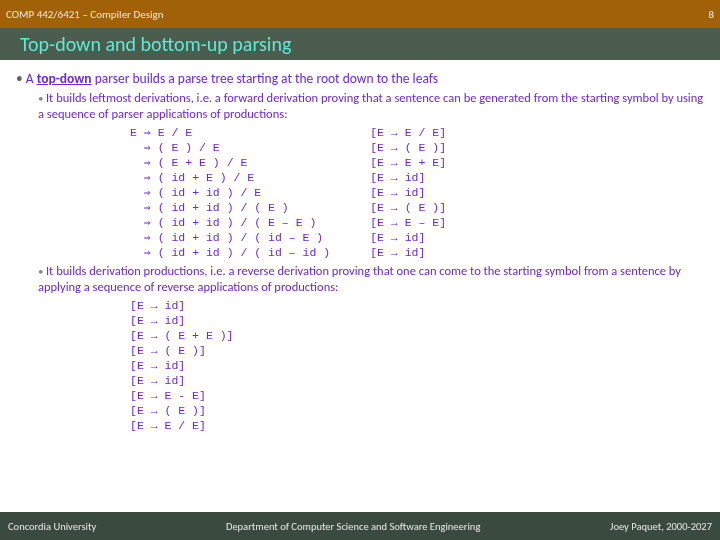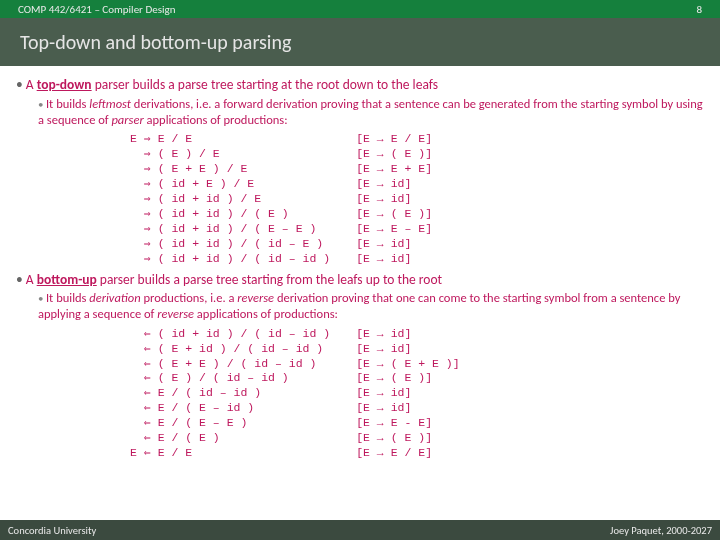--- a/index.html
+++ b/index.html
@@ -1,28 +1,28 @@
 <!DOCTYPE html>
 <html><head>
 <meta charset="utf-8">
 <style>
 *{margin:0;padding:0;box-sizing:border-box}
 body{width:720px;height:540px;font-family:Calibri,Arial,sans-serif;background:#fff;position:relative;overflow:hidden}
-.hdr{background:#15803d;color:#e8e8e8;height:18px;display:flex;justify-content:space-between;align-items:center;padding:0 18px;font-size:11px}
-.ttlbar{background:#4a5d4e;color:#e5e5e5;padding:12px 20px;font-size:20px;font-weight:300}
-.ct{padding:6px 10px 0 10px;font-size:13.5px;color:#be185d;line-height:1.3}
+.hdr{background:#a16207;color:#e8e8e8;height:28px;display:flex;justify-content:space-between;align-items:center;padding:0 6px;font-size:11px}
+.ttlbar{background:#4a5d4e;color:#5eead4;padding:4px 20px;font-size:20px;font-weight:300}
+.ct{padding:6px 10px 0 10px;font-size:13.5px;color:#6d28d9;line-height:1.3}
 .b1{margin:4px 0 2px 6px}
 .b1::before{content:"• ";color:#666}
 .b2{margin:2px 0 4px 28px;font-size:12.5px}
 .b2::before{content:"• ";color:#888;font-size:11px}
 .ud{text-decoration:underline;font-weight:bold}
-.it{font-style:italic}
-.derivblk{display:flex;gap:26px;margin-left:120px;margin-top:2px;font-family:'Courier New',monospace;font-size:11.5px}
+.it{}
+.derivblk{display:flex;gap:40px;margin-left:120px;margin-top:2px;font-family:'Courier New',monospace;font-size:11.5px}
 .col{white-space:pre}
-.ftr{position:absolute;bottom:0;left:0;right:0;background:#3b4a3f;color:#e8e8e8;height:20px;display:flex;justify-content:space-between;align-items:center;padding:0 8px;font-size:10.5px}
+.ftr{position:absolute;bottom:0;left:0;right:0;background:#3b4a3f;color:#e8e8e8;height:28px;display:flex;justify-content:space-between;align-items:center;padding:0 8px;font-size:10.5px}
 </style>
 </head>
 <body>
 
 <div class="hdr">
   <span>COMP 442/6421 – Compiler Design</span>
   <span>8</span>
 </div>
 <div class="ttlbar">Top-down and bottom-up parsing</div>
 
@@ -48,45 +48,34 @@
 [E → ( E )]
 [E → E + E]
 [E → id]
 [E → id]
 [E → ( E )]
 [E → E – E]
 [E → id]
 [E → id]</div>
   </div>
 
-  <div class="b1">
-    <span>A </span><span class="ud">bottom-up</span><span> parser builds a parse tree starting from the leafs up to the root</span>
-  </div>
   <div class="b2">
     <span>It builds </span><span class="it">derivation</span><span> productions, i.e. a </span><span class="it">reverse</span><span> derivation proving that one can come to the starting symbol from a sentence by applying a sequence of </span><span class="it">reverse</span><span> applications of productions:</span>
   </div>
   <div class="derivblk">
-    <div class="col">  ⇐ ( id + id ) / ( id – id )
-  ⇐ ( E + id ) / ( id – id )
-  ⇐ ( E + E ) / ( id – id )
-  ⇐ ( E ) / ( id – id )
-  ⇐ E / ( id – id )
-  ⇐ E / ( E – id )
-  ⇐ E / ( E – E )
-  ⇐ E / ( E )
-E ⇐ E / E</div>
     <div class="col">[E → id]
 [E → id]
 [E → ( E + E )]
 [E → ( E )]
 [E → id]
 [E → id]
 [E → E - E]
 [E → ( E )]
 [E → E / E]</div>
   </div>
 
 </div>
 
 <div class="ftr">
   <span>Concordia University</span>
+  <span>Department of Computer Science and Software Engineering</span>
   <span>Joey Paquet, 2000-2027</span>
 </div>
 
 </body></html>

